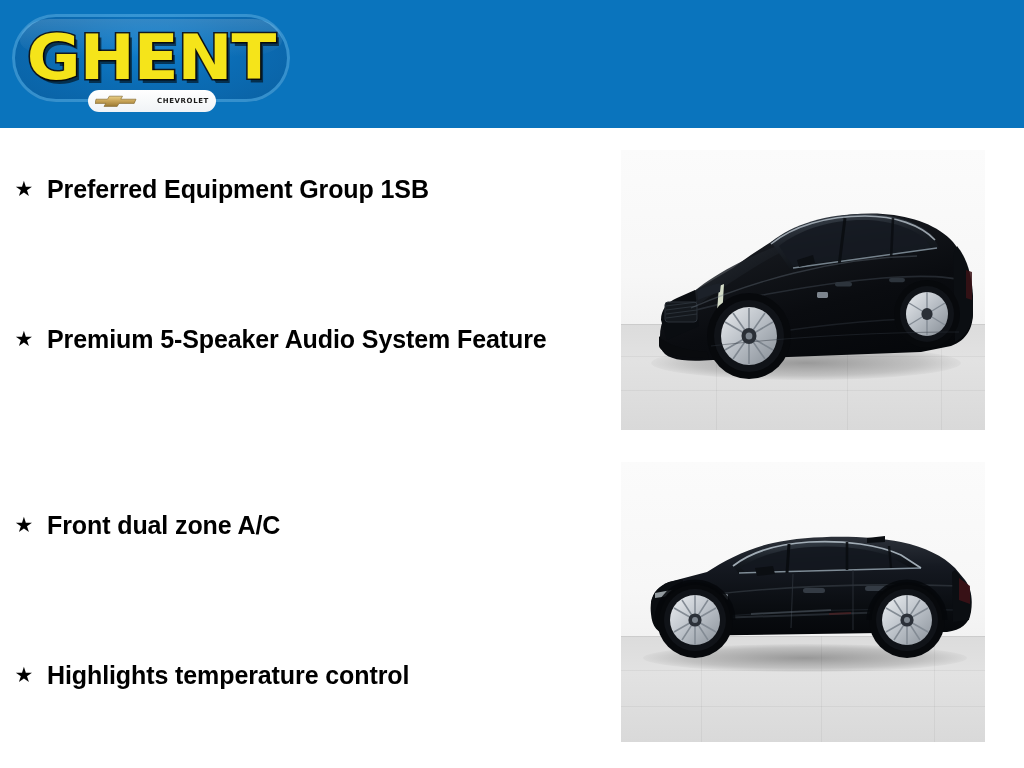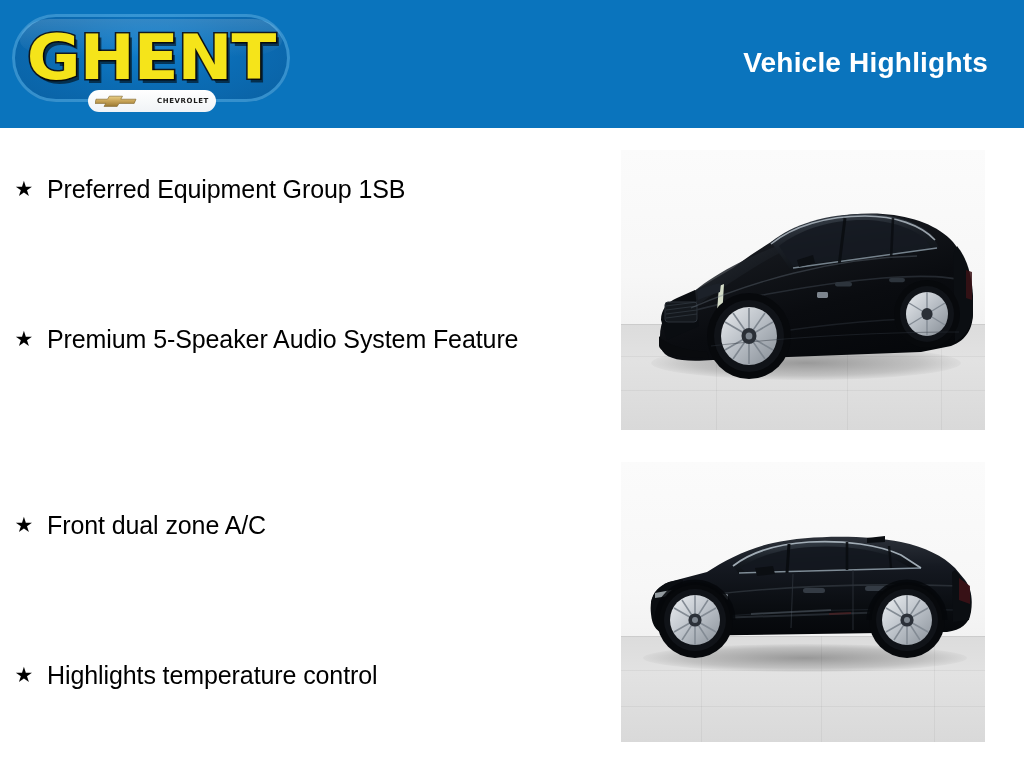--- a/index.html
+++ b/index.html
@@ -142,20 +142,21 @@
     color: #000000;
     width: 20px;
     text-align: center;
   }
   .feature-text {
     flex: 1 1 auto;
     font-size: 25px;
     line-height: 34px;
     color: #000000;
     letter-spacing: -0.1px;
+    font-weight: bold;
   }
 
   .media {
     position: absolute;
     left: 621px;
     top: 0;
     width: 364px;
     height: 640px;
   }
   .vehicle-photo {
@@ -217,21 +218,20 @@
               <stop offset="100%" stop-color="#9c7a33"></stop>
             </linearGradient>
           </defs>
           <path d="M1 5.2 L12.5 5.2 L14.3 2.2 L27.5 2.2 L25.8 5.2 L41 5.2 L39.2 9.4 L24 9.4 L22.2 12.4 L9 12.4 L10.8 9.4 L0 9.4 Z" fill="url(#gold)" stroke="#7a5f25" stroke-width="0.6"></path>
         </svg>
       </span>
       <span class="bowtie-text">CHEVROLET</span>
     </div>
   </div>
 
-  <div class="header-title">Vehicle Highlights</div>
 </div>
 
 <div class="content">
 
   <div class="features">
 
     <div class="feature-item" style="top:44px;">
       <span class="feature-bullet">★</span>
       <span class="feature-text">Preferred Equipment Group 1SB</span>
     </div>

